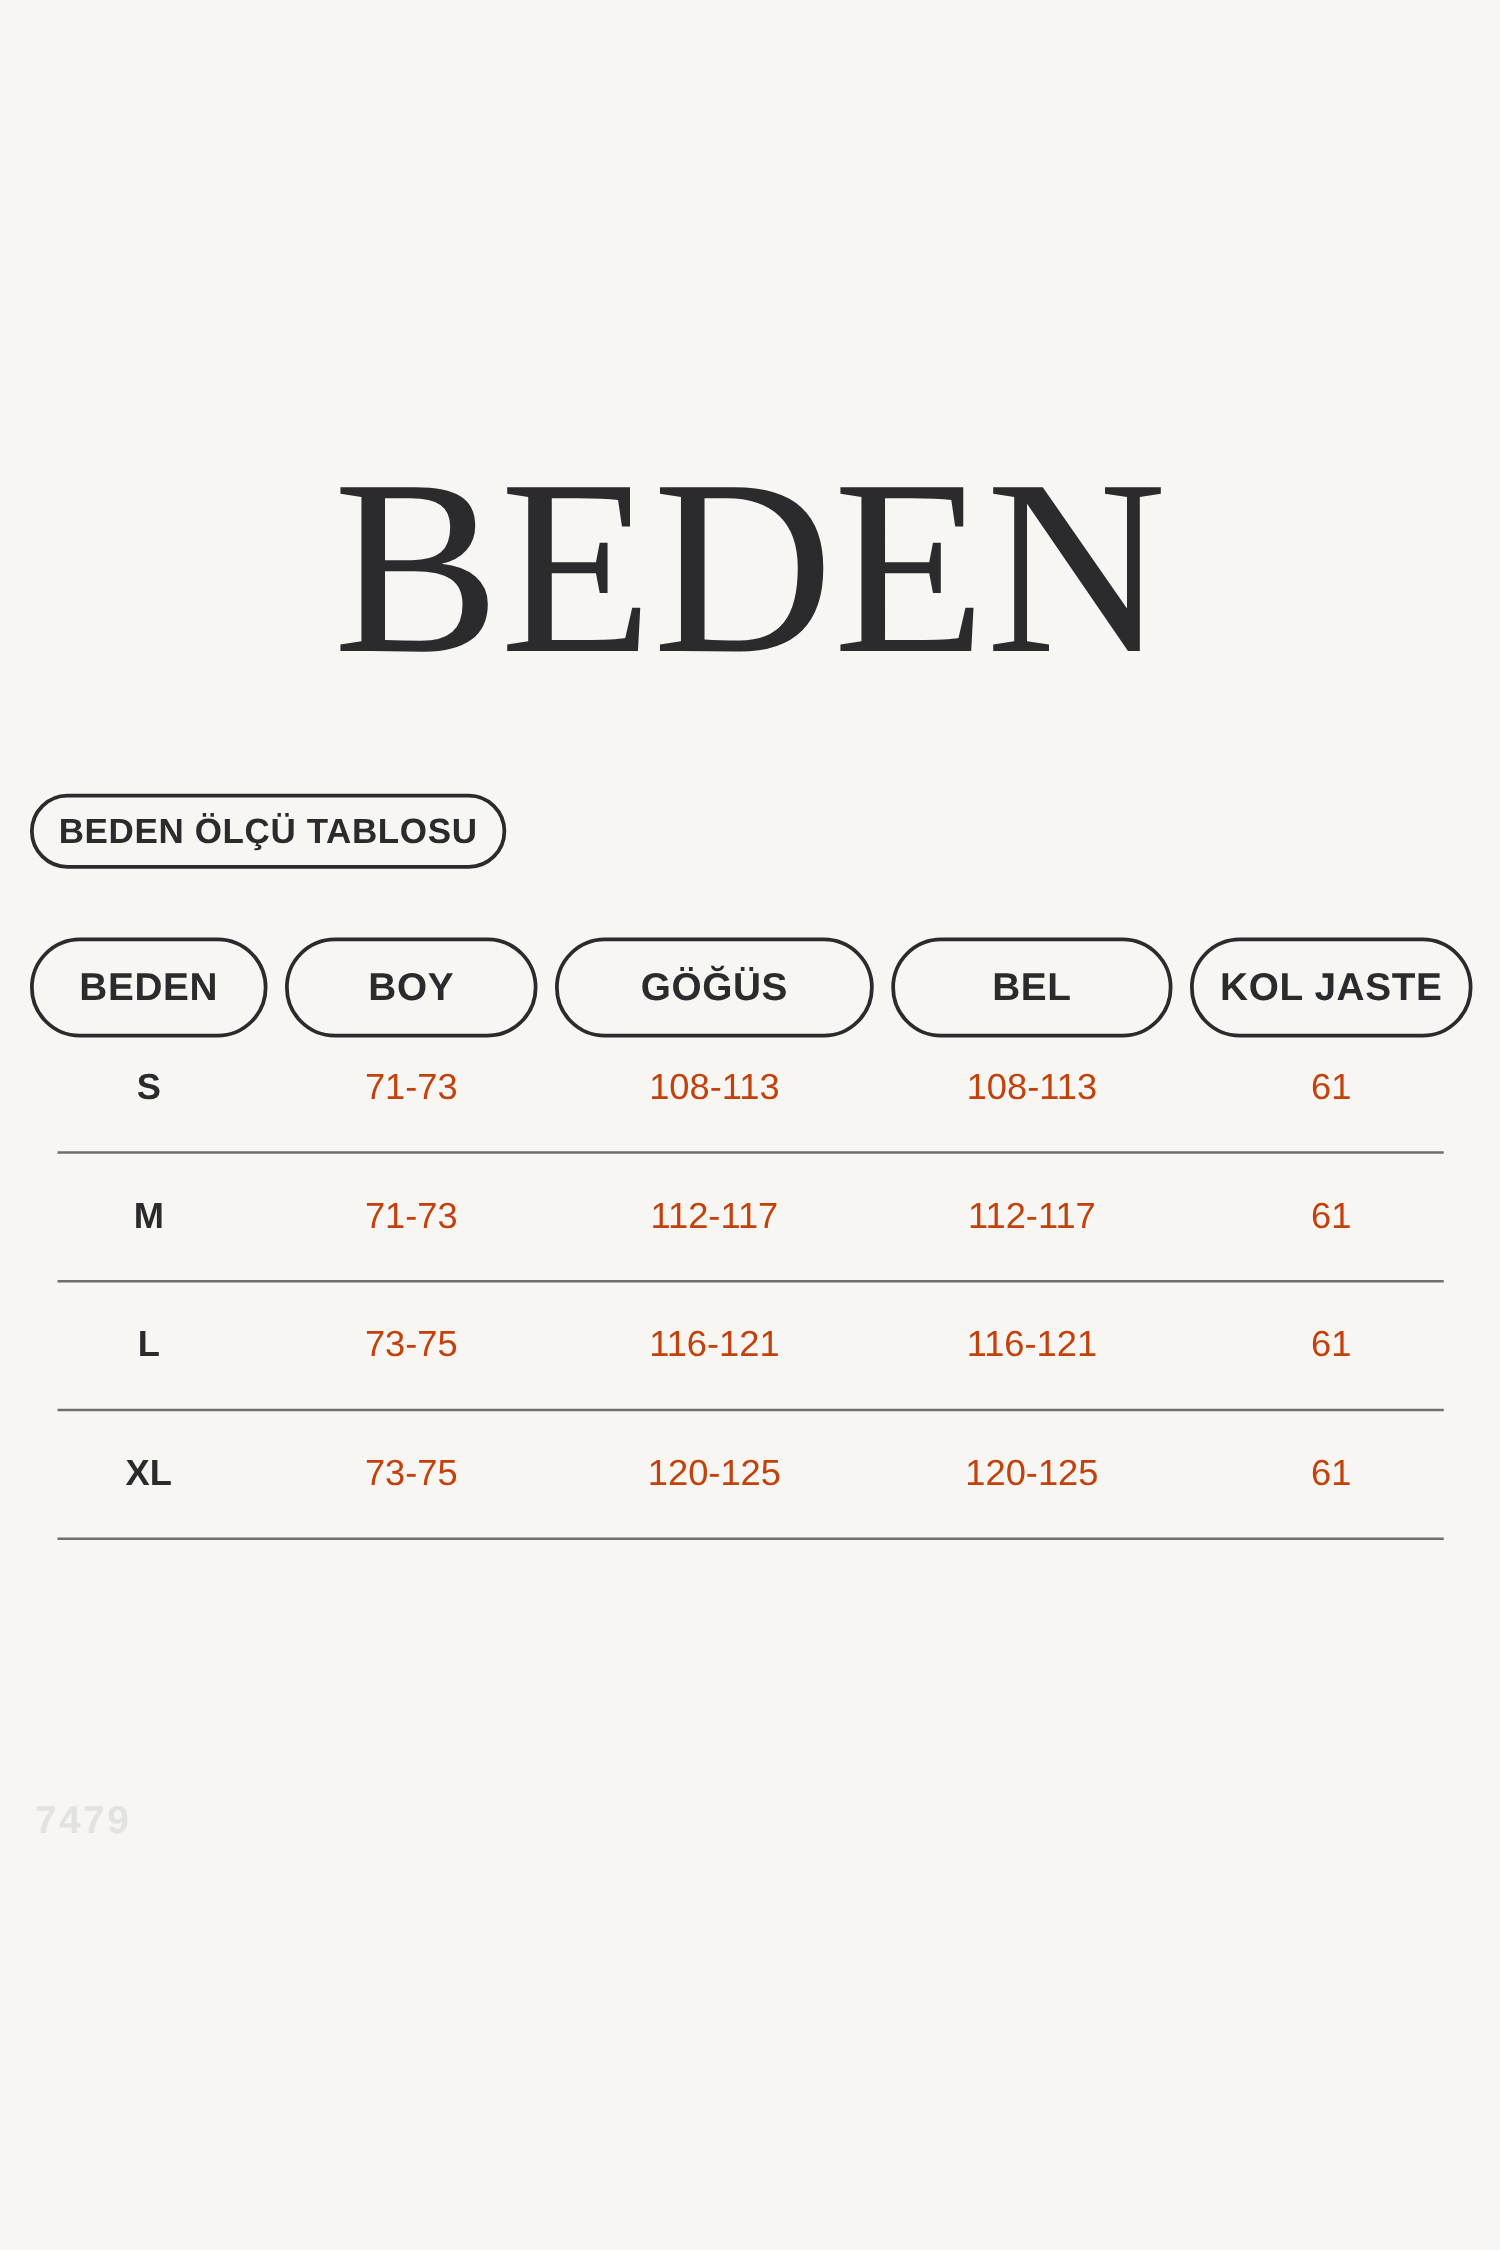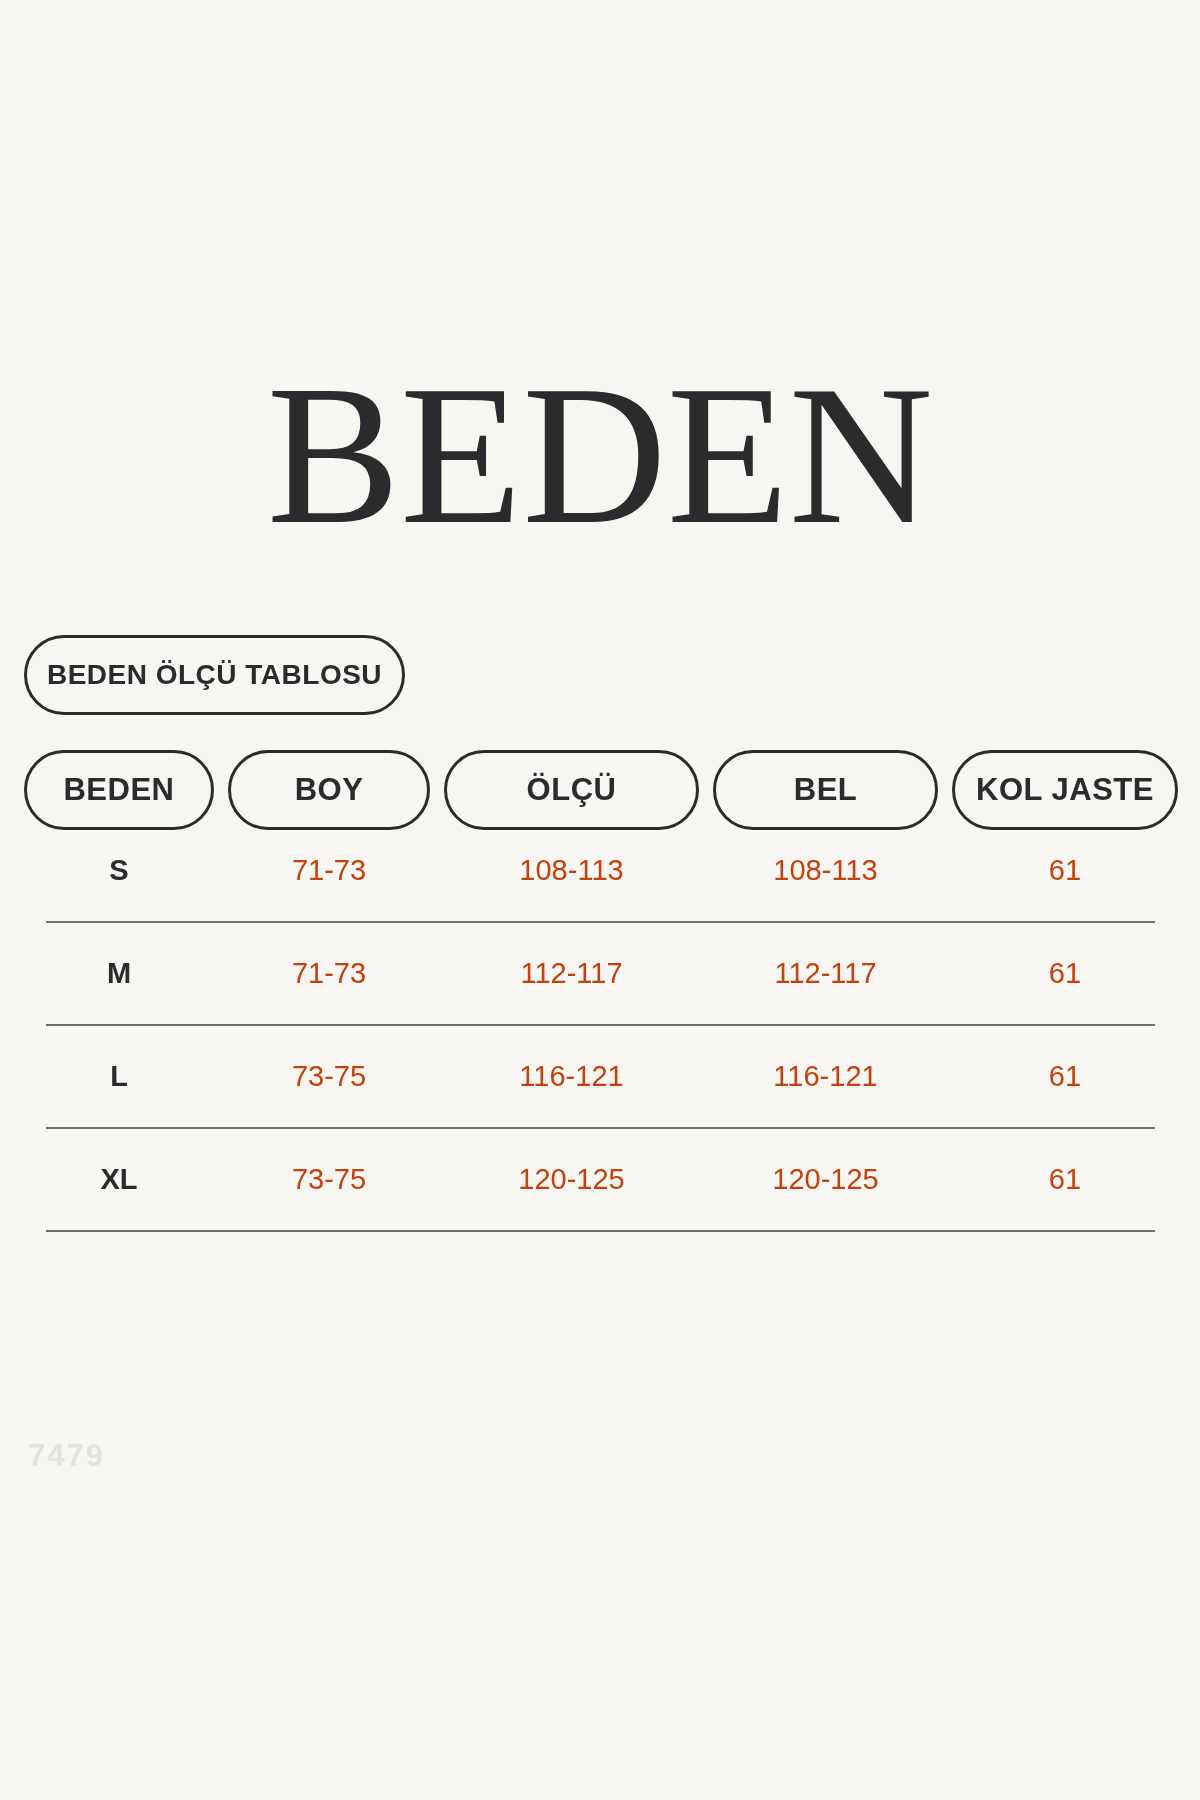--- a/index.html
+++ b/index.html
@@ -30,21 +30,21 @@
     line-height:1;
     letter-spacing:0px;
     color:var(--ink);
     white-space:nowrap;
   }
   .title-pill{
     position:absolute;
     left:24px;
     top:635px;
     width:381px;
-    height:80px;
+    height:60px;
     border:3px solid var(--ink);
     border-radius:40px;
     display:flex;
     align-items:center;
     justify-content:center;
     font-weight:bold;
     font-size:28px;
     letter-spacing:.5px;
     color:var(--ink);
   }
@@ -122,21 +122,21 @@
   </div>
 
   <div class="header-row cols">
     <div class="pill">
       <span>BEDEN</span>
     </div>
     <div class="pill">
       <span>BOY</span>
     </div>
     <div class="pill">
-      <span>ÖLÇÜ</span>
+      <span>GÖĞÜS</span>
     </div>
     <div class="pill">
       <span>BEL</span>
     </div>
     <div class="pill">
       <span>KOL JASTE</span>
     </div>
   </div>
 
   <div class="table-body">

